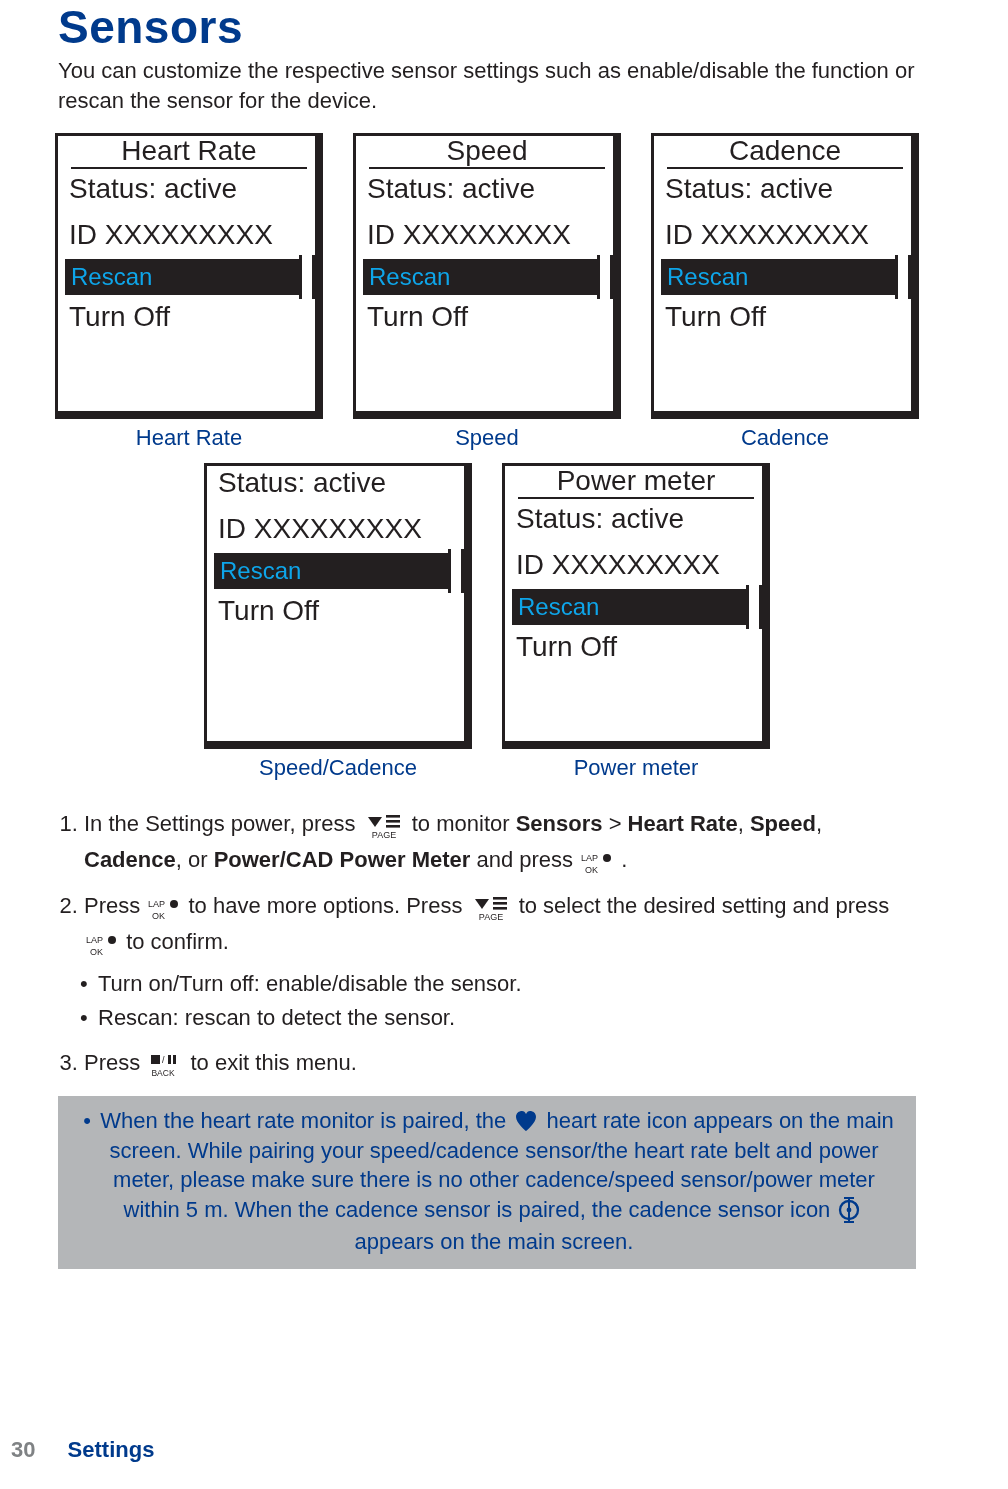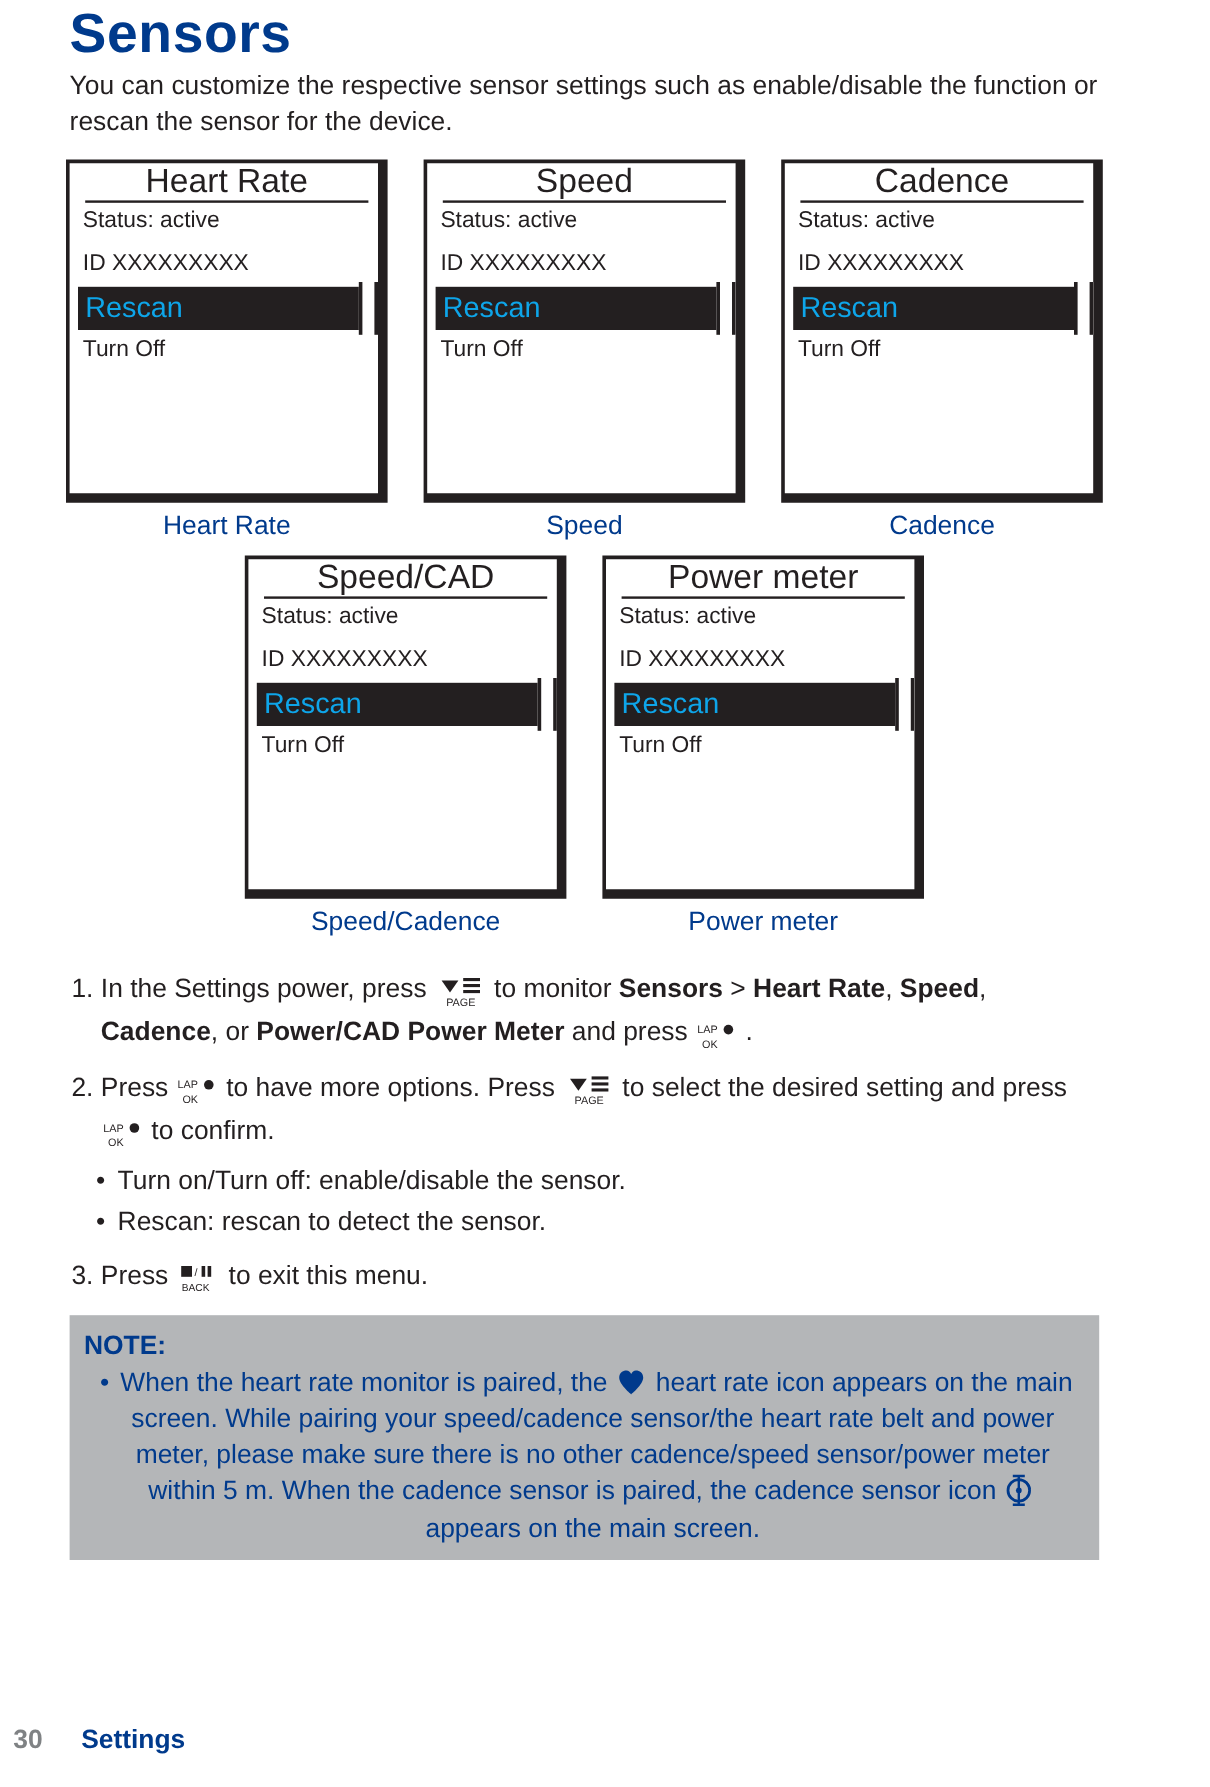--- a/index.html
+++ b/index.html
@@ -64,21 +64,21 @@
   .s-title {
     text-align: center;
     font-size: 28px;
     color: #231f20;
     border-bottom: 2px solid #231f20;
     margin: 0 6px 2px 6px;
     padding: 0 4px 0 4px;
     font-weight: 400;
   }
   .s-line {
-    font-size: 19px;
+    font-size: 28px;
     color: #231f20;
     padding: 2px 4px;
   }
   .s-gap { height: 10px; }
   .s-hl {
     position: relative;
     margin: 6px 0 4px 0;
   }
   .s-hl-bar {
     position: absolute;
@@ -271,21 +271,20 @@
       <div class="caption">Cadence</div>
     </div>
   </div>
 
   <div class="row row2">
 
     <div class="screenwrap">
       <div class="screen">
         <div class="screen-border"></div>
         <div class="screen-inner">
-          <div class="s-title">Speed/CAD</div>
           <div class="s-line">Status: active</div>
           <div class="s-gap"></div>
           <div class="s-line">ID XXXXXXXXX</div>
           <div class="s-hl">
             <div class="s-hl-main">Rescan</div>
             <div class="s-hl-bar"></div>
           </div>
           <div class="s-line">Turn Off</div>
         </div>
       </div>
@@ -352,21 +351,20 @@
     <li>
       <span>Press </span>
       <span class="btn"><svg width="34" height="24">
             <use href="#icon-back"></use>
           </svg></span>
       <span> to exit this menu.</span>
     </li>
   </ol>
 
   <div class="note-box">
-    <div class="note-title">NOTE:</div>
     <ul>
       <li>
         <span>When the heart rate monitor is paired, the </span>
         <span class="btn" style="vertical-align:-4px"><svg width="24" height="22">
               <use href="#icon-heart"></use>
             </svg></span>
         <span> heart rate icon appears on the main screen. While pairing your speed/cadence sensor/the heart rate belt and power meter, please make sure there is no other cadence/speed sensor/power meter within 5 m. When the cadence sensor is paired, the cadence sensor icon </span>
         <span class="btn" style="vertical-align:-6px"><svg width="24" height="24">
               <use href="#icon-cadence"></use>
             </svg></span>

